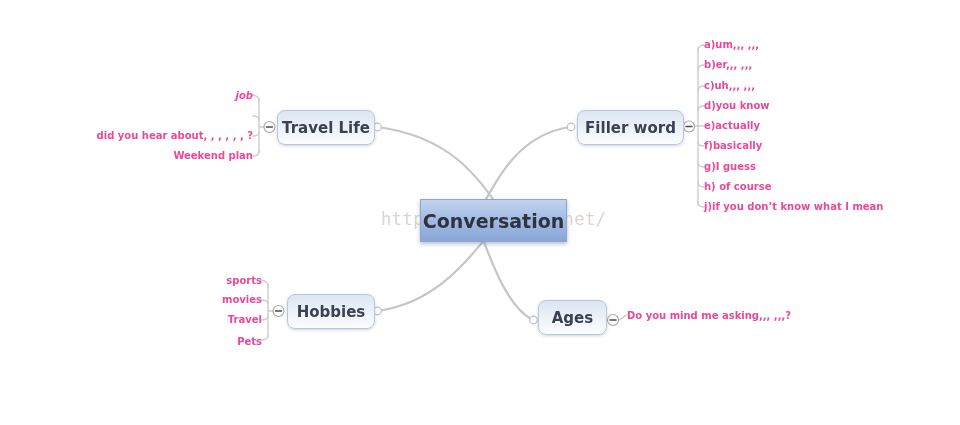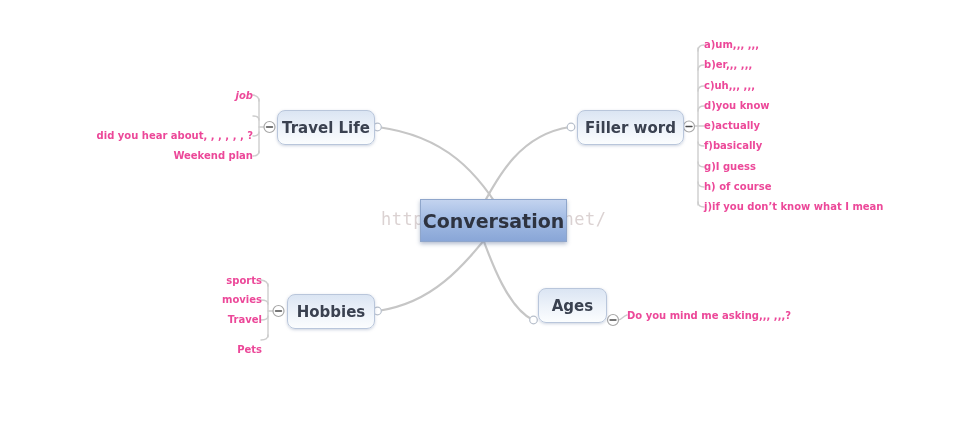--- a/index.html
+++ b/index.html
@@ -44,21 +44,21 @@
   .node.root{
     border:1px solid #8fa6cb;
     border-radius:0;
     background:linear-gradient(180deg,#c3d3ef 0%,#a3bce4 45%,#89a6d7 100%);
     box-shadow:0 2px 4px rgba(90,110,150,0.45);
     font-size:19px;color:#2e3340;
   }
   #node-daily-life{left:277px;top:110px;width:96px;height:33px;}
   #node-filler-word{left:577px;top:110px;width:105px;height:33px;}
   #node-hobbies{left:287px;top:294px;width:86px;height:33px;}
-  #node-ages{left:538px;top:288px;width:67px;height:33px;}
+  #node-ages{left:538px;top:300px;width:67px;height:33px;}
   #node-root{left:420px;top:199px;width:145px;height:41px;}
 
   .child{
     position:absolute;z-index:2;
     height:20px;line-height:20px;
     font-weight:bold;font-size:10px;color:#ec4899;
     white-space:nowrap;
     cursor:default;
   }
   .child.r{text-align:right;}
@@ -74,21 +74,21 @@
   #fw-c3{left:704px;top:96px;}
   #fw-c4{left:704px;top:116px;}
   #fw-c5{left:704px;top:136px;}
   #fw-c6{left:704px;top:157px;}
   #fw-c7{left:704px;top:177px;}
   #fw-c8{left:704px;top:197px;}
   
   #hb-c0{right:698px;top:271px;}
   #hb-c1{right:698px;top:290px;}
   #hb-c2{right:698px;top:310px;}
-  #hb-c3{right:698px;top:340px;}
+  #hb-c3{right:698px;top:332px;}
   
   #ag-c0{left:627px;top:306px;}
 </style>
 </head>
 <body>
 
 <div class="canvas">
 
   <div class="watermark">http://blog.csdn.net/</div>
 

